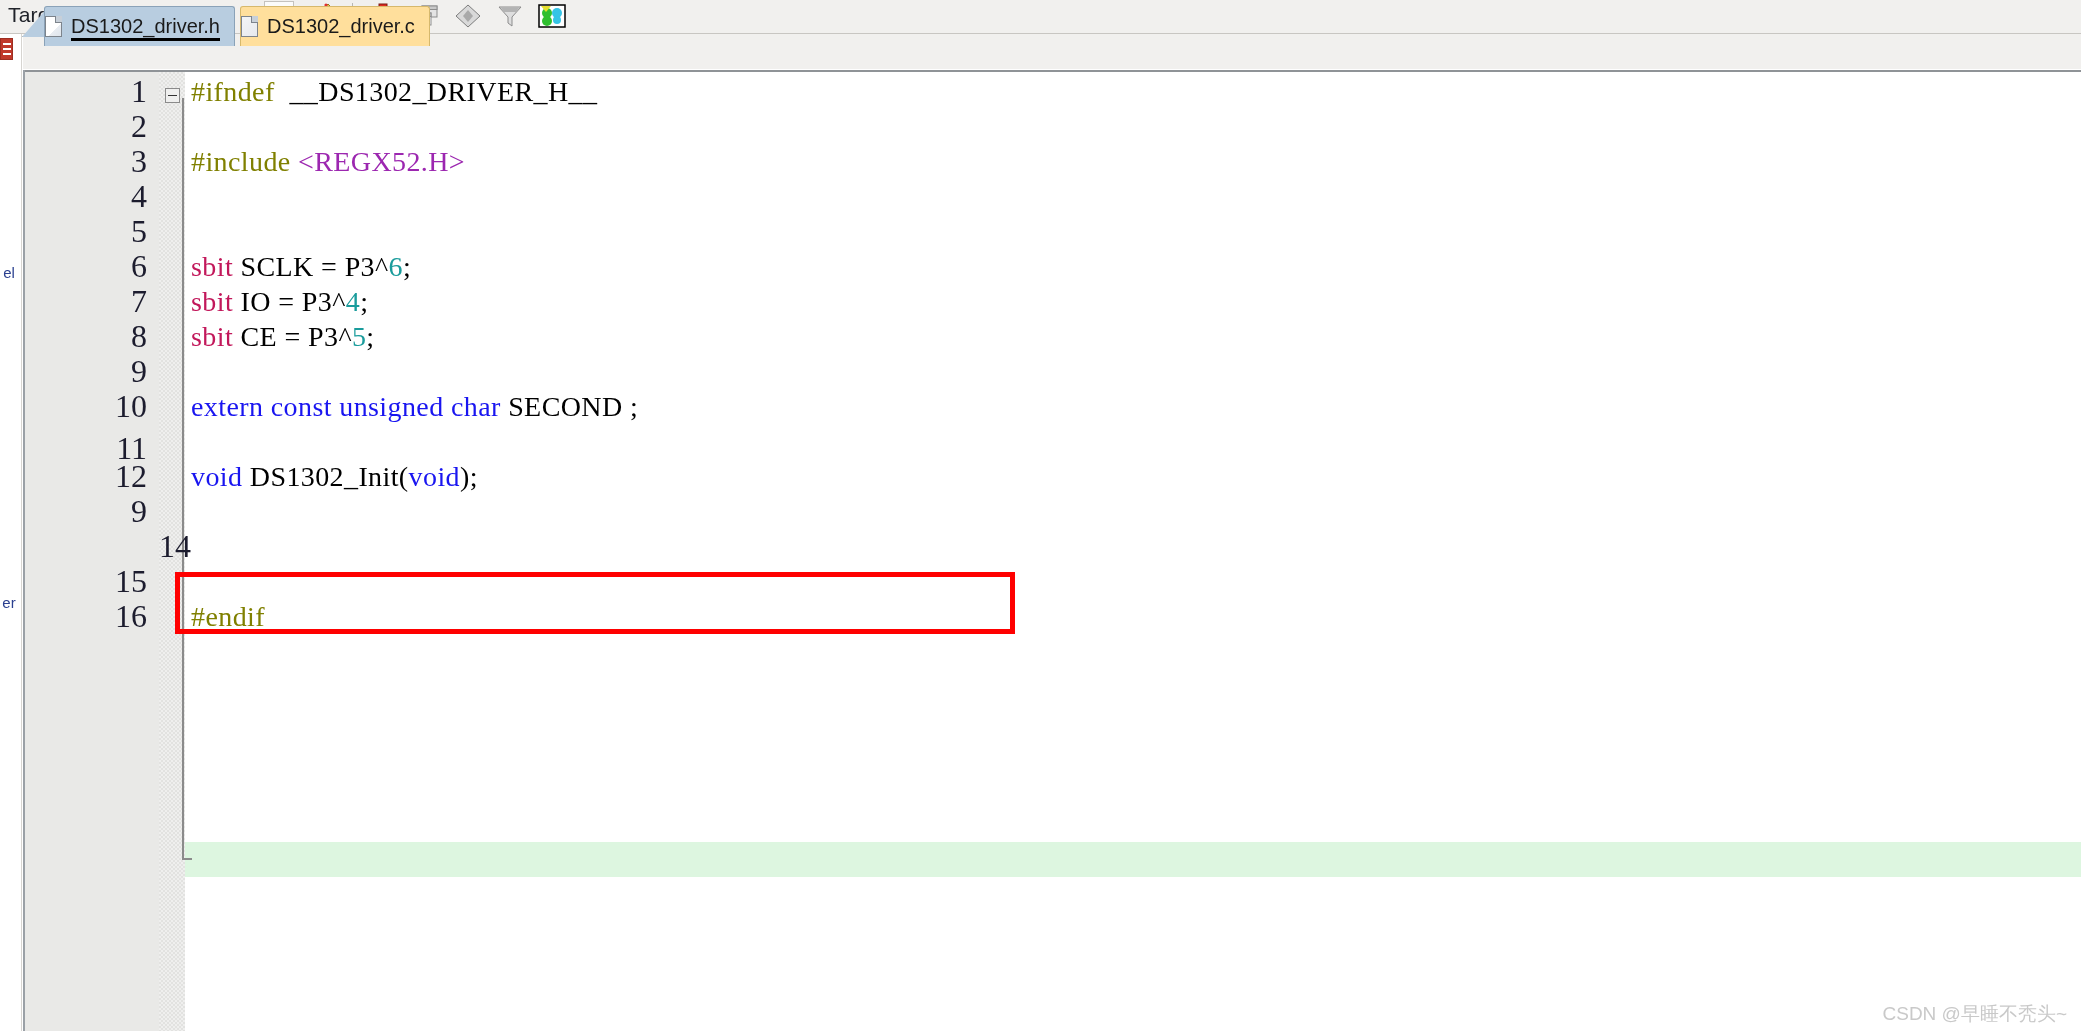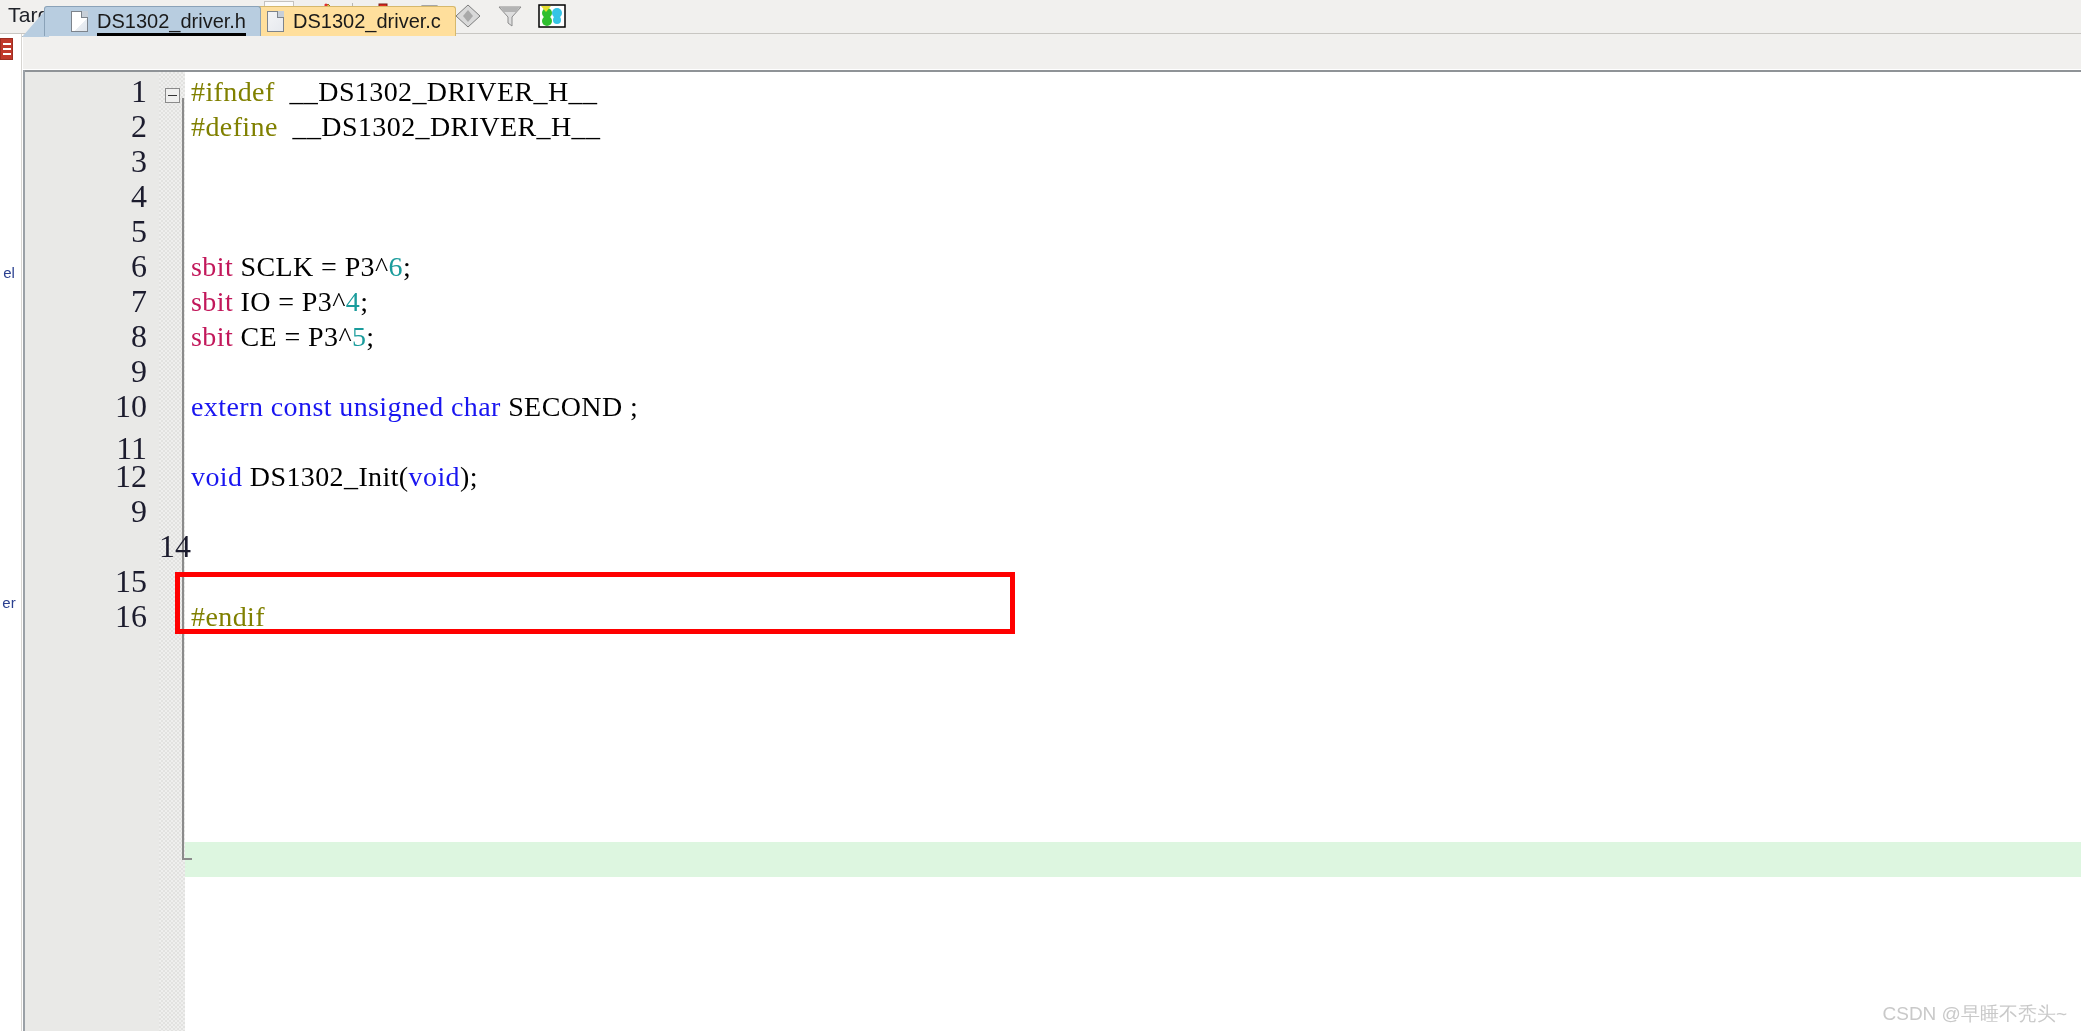--- a/index.html
+++ b/index.html
@@ -79,23 +79,23 @@
   }
   #left-text-1 { top: 230px; }
   #left-text-2 { top: 560px; }
   #tab-fill {
     position: absolute; left: 23px; top: 34px;
     width: 2058px; height: 35px;
     background: #f1f0ee;
   }
   .tab {
     position: absolute; top: 6px;
-    height: 30px;
+    height: 40px;
     display: flex; align-items: center;
-    padding: 0 14px 0 26px;
+    padding: 0 14px 0 0;
     box-sizing: border-box;
     border: 1px solid #9aa0a6;
     border-bottom: none;
     border-radius: 3px 3px 0 0;
     font-size: 20px;
     color: #1a1a1a;
     font-family: "Liberation Sans", sans-serif;
     white-space: nowrap;
   }
   #tab-h {
@@ -340,22 +340,22 @@
 <div id="editor">
   <div id="gutter"></div>
   <div id="fold-col"></div>
   <div id="cur-line-hl"></div>
   <div id="fold-line"></div>
   <div id="fold-foot"></div>
   <div id="fold-box"></div>
 
   <div id="code-lines">
       <div class="code-line" style="top: 2px;"><span class="lineno">1</span><span class="linetext"><span class="kw-pre">#ifndef  </span><span class="kw-black">__DS1302_DRIVER_H__</span></span></div>
-      <div class="code-line" style="top: 37px;"><span class="lineno">2</span><span class="linetext"><span class="kw-pre">#define  </span><span class="kw-black">__DS1302_DRIVER_H__</span></span></div>
-      <div class="code-line" style="top: 72px;"><span class="lineno">3</span></div>
+      <div class="code-line" style="top: 37px;"><span class="lineno">2</span></div>
+      <div class="code-line" style="top: 72px;"><span class="lineno">3</span><span class="linetext"><span class="kw-pre">#include </span><span class="kw-purple">&lt;REGX52.H&gt;</span></span></div>
       <div class="code-line" style="top: 107px;"><span class="lineno">4</span><span class="linetext"></span></div>
       <div class="code-line" style="top: 142px;"><span class="lineno">5</span><span class="linetext"></span></div>
       <div class="code-line" style="top: 177px;"><span class="lineno">6</span><span class="linetext"><span class="kw-mag">sbit</span><span class="kw-black"> SCLK = P3^</span><span class="kw-teal">6</span><span class="kw-black">;</span></span></div>
       <div class="code-line" style="top: 212px;"><span class="lineno">7</span><span class="linetext"><span class="kw-mag">sbit</span><span class="kw-black"> IO = P3^</span><span class="kw-teal">4</span><span class="kw-black">;</span></span></div>
       <div class="code-line" style="top: 247px;"><span class="lineno">8</span><span class="linetext"><span class="kw-mag">sbit</span><span class="kw-black"> CE = P3^</span><span class="kw-teal">5</span><span class="kw-black">;</span></span></div>
       <div class="code-line" style="top: 282px;"><span class="lineno">9</span><span class="linetext"></span></div>
       <div class="code-line" style="top: 317px;"><span class="lineno">10</span><span class="linetext"><span class="kw-blue">extern const unsigned char</span><span class="kw-black"> SECOND ;</span></span></div>
       <div class="code-line" style="top: 359px;"><span class="lineno">11</span><span class="linetext"></span></div>
       <div class="code-line" style="top: 387px;"><span class="lineno">12</span><span class="linetext"><span class="kw-blue">void</span><span class="kw-black"> DS1302_Init(</span><span class="kw-blue">void</span><span class="kw-black">);</span></span></div>
       <div class="code-line" style="top: 422px;"><span class="lineno">9</span></div>

